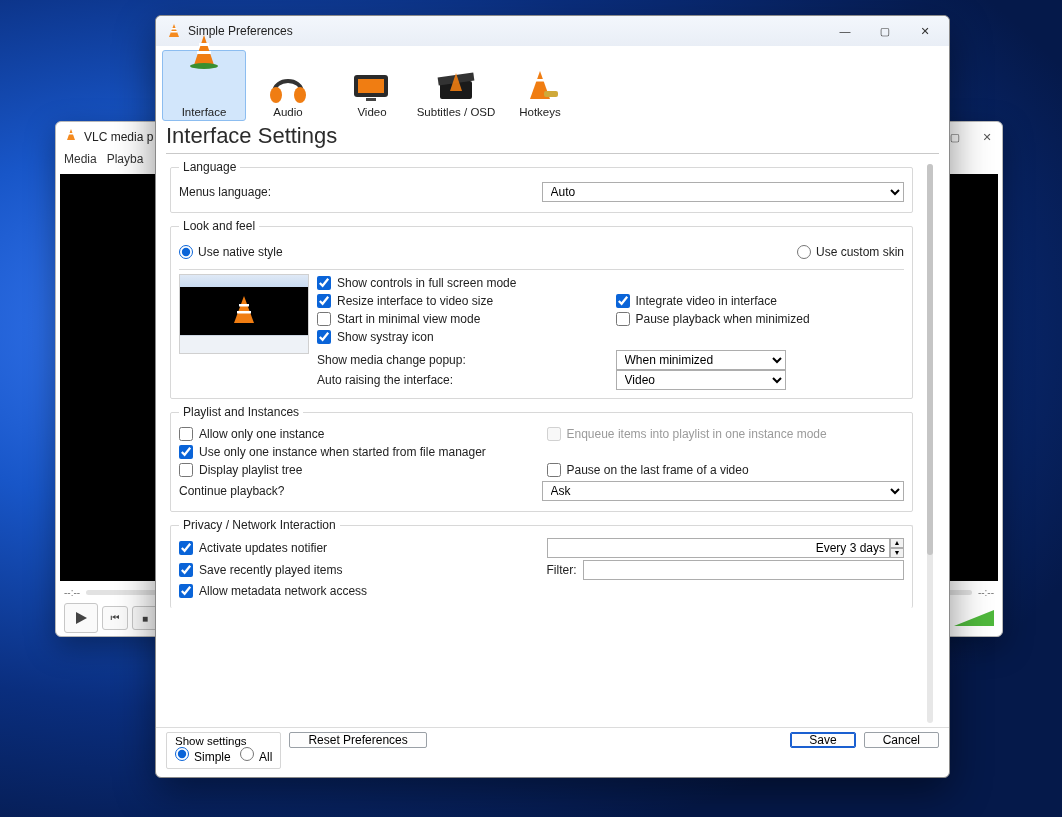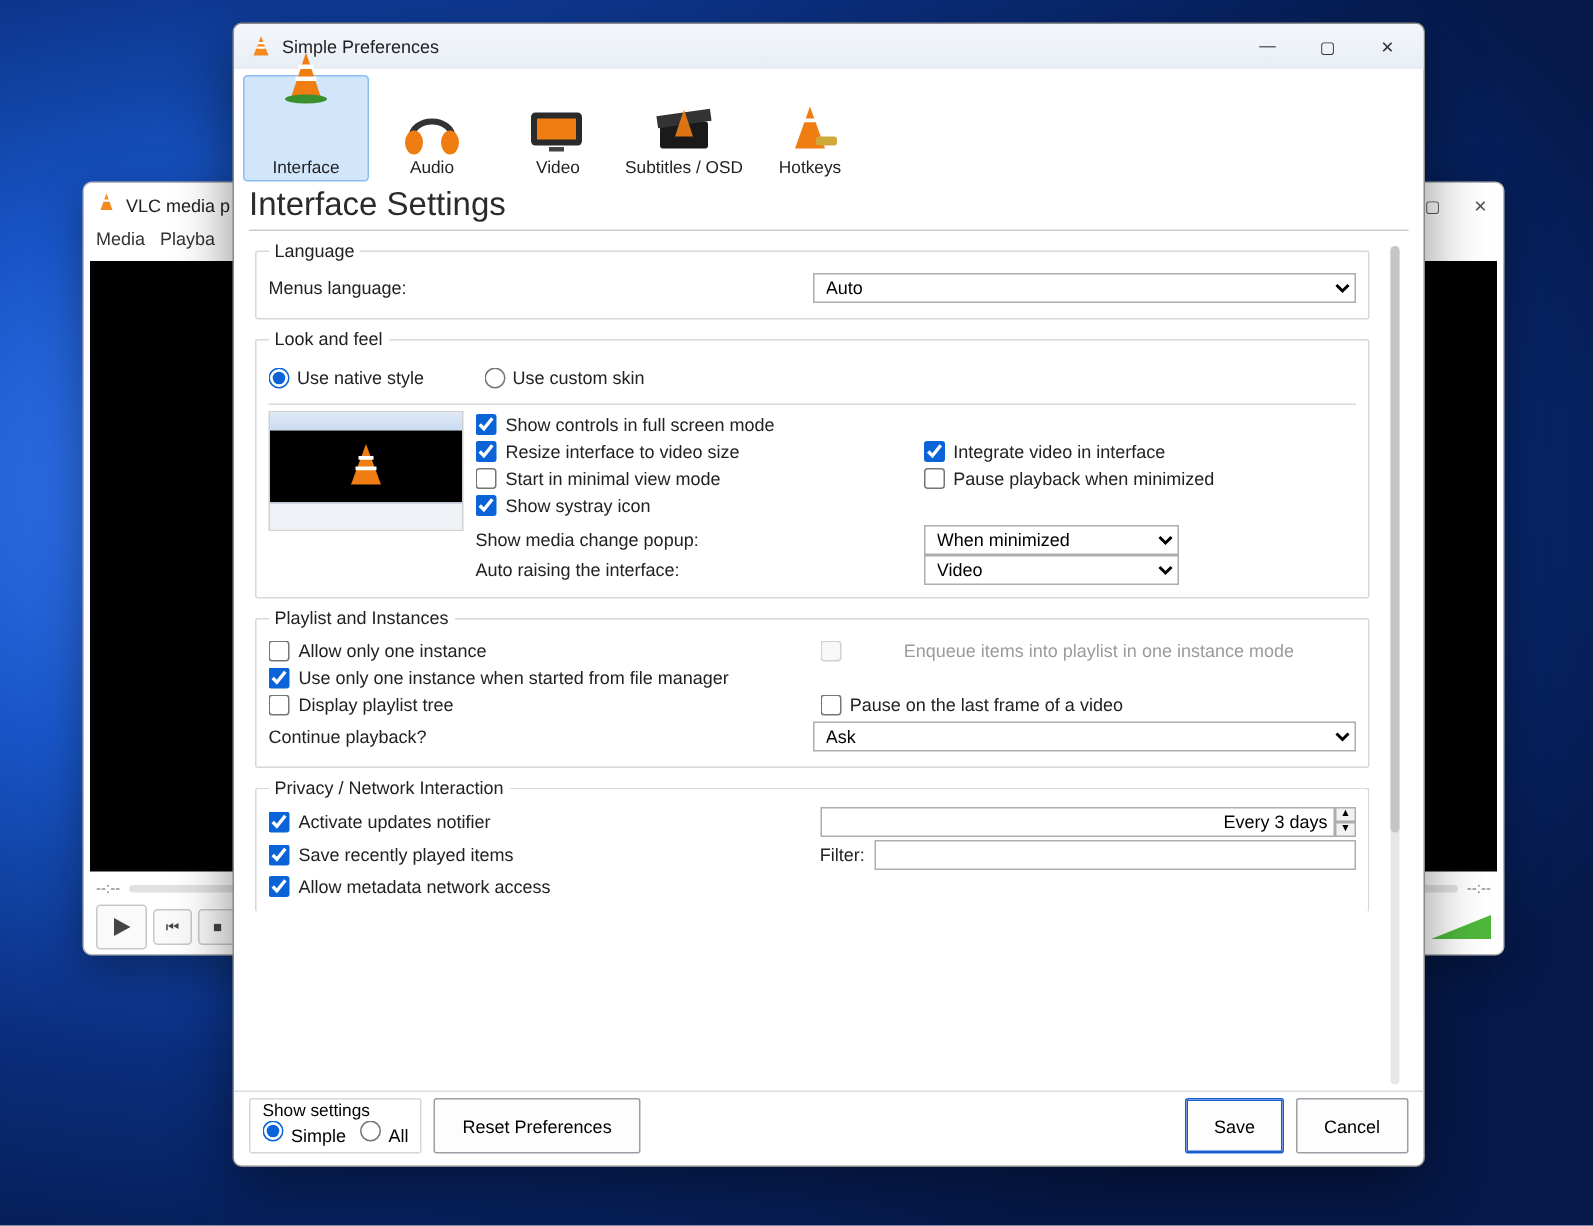--- a/index.html
+++ b/index.html
@@ -50,37 +50,37 @@
 fieldset { border:1px solid #d8d8d8; border-radius:2px; padding: 6px 8px 8px; margin-bottom:6px; position:relative; }
 fieldset legend { font-size:12px; color:#222; padding:0 4px; }
 .row { display:flex; align-items:center; font-size:12px; color:#222; padding:2px 0; }
 .row label.lab { flex: 0 0 50%; }
 .row .field { flex:1; }
 select.sel, input.num { width:100%; height:20px; font-size:12px; border:1px solid #adadad; background:#fff; padding:0 4px; }
 .sel.small { width:170px; }
 input[type=checkbox].cb { width:14px; height:14px; accent-color:#0a64d8; margin-right:6px; }
 input[type=radio].rb { width:14px; height:14px; accent-color:#0a64d8; margin-right:5px; }
 .two { display:grid; grid-template-columns: 1fr 1fr; column-gap:10px; }
-.muted { color:#9b9b9b;gap:36px; }
+.muted { color:#9b9b9b; }
 .thumbp { width:130px; height:80px; border:1px solid #d0d0d0; margin-right:8px; display:flex; flex-direction:column; }
 .thumbp .tt { height:12px; background:linear-gradient(#dfe9f6,#c9dbf1); }
 .thumbp .bb { flex:1; background:#000; display:flex; align-items:center; justify-content:center; }
 .thumbp .bc { height:18px; background:#eef2f7; border-top:1px solid #cfd8e4; }
-.stylegrid { display:flex; gap:40px; justify-content:flex-start; border-bottom:1px solid #d8d8d8; padding:4px 0 8px; margin-bottom:4px; }
+.stylegrid { display:flex; gap:40px; justify-content:space-between; border-bottom:1px solid #d8d8d8; padding:4px 0 8px; margin-bottom:4px; }
 .lookbody { display:flex; }
 .lookright { flex:1; }
 .spin { display:flex; align-items:center; }
 .spin input { flex:1; height:20px; border:1px solid #adadad; padding:0 4px; font-size:12px; text-align:right; }
 .spin .ar { width:14px; display:flex; flex-direction:column; }
 .spin .ar span { height:10px; border:1px solid #adadad; font-size:7px; text-align:center; line-height:8px; background:#f2f2f2; }
 
 .footer { border-top:1px solid #dcdcdc; display:flex; padding:4px 10px 8px; gap:8px; }
 .show { border:1px solid #d6d6d6; border-radius:2px; padding:2px 8px 4px; font-size:12px; }
 .show .t { font-size:11.5px; }
-.btn { height:37px; padding:0 18px; font-size:12px; border:1px solid #9aa0a6; background:#fdfdfd; border-radius:2px; }
+.btn { height:16px; padding:0 18px; font-size:12px; border:1px solid #9aa0a6; background:#fdfdfd; border-radius:2px; }
 .btn.primary { border-color:#1a5fd0; box-shadow: inset 0 0 0 1px #1a5fd0; }
 .spacer { flex:1; }
 </style>
 </head>
 <body>
 
 <div class="vlc-window">
   <div class="vlc-titlebar">
     <span style="margin-right:6px">
       <svg width="14" height="14">

